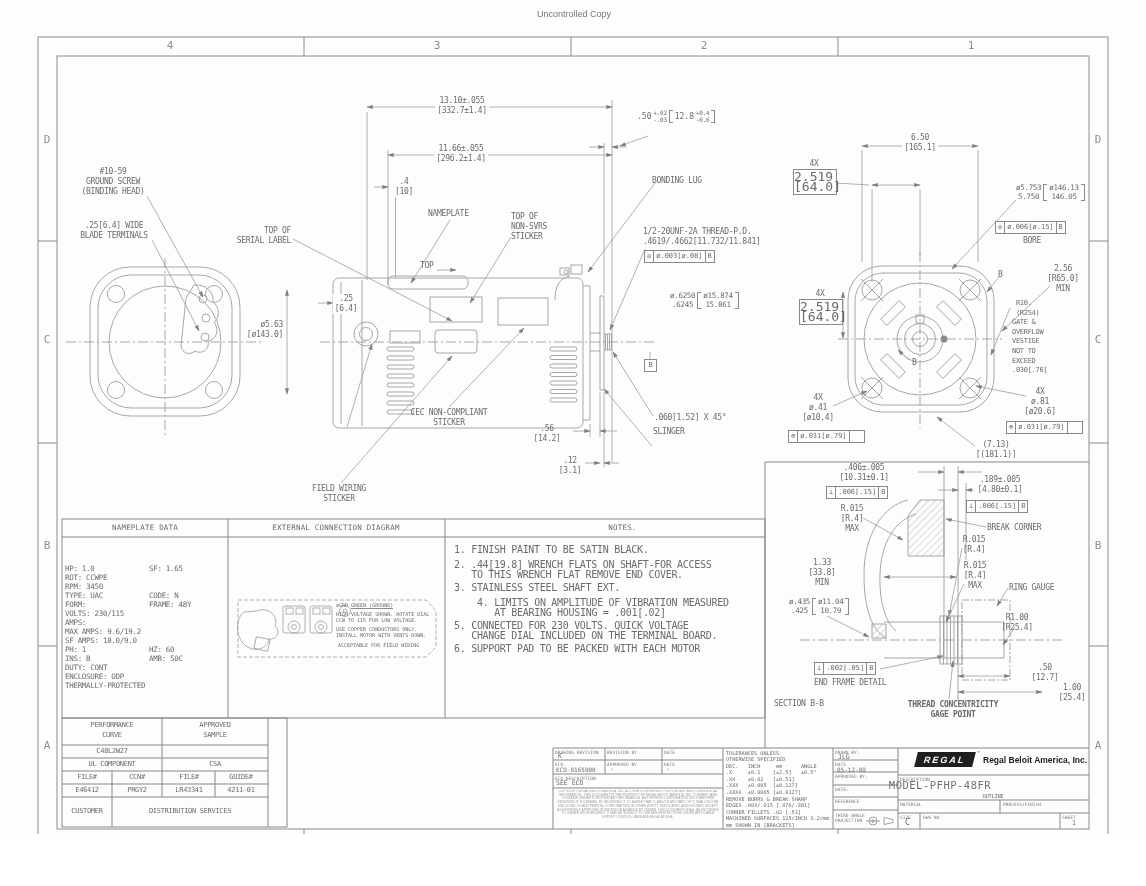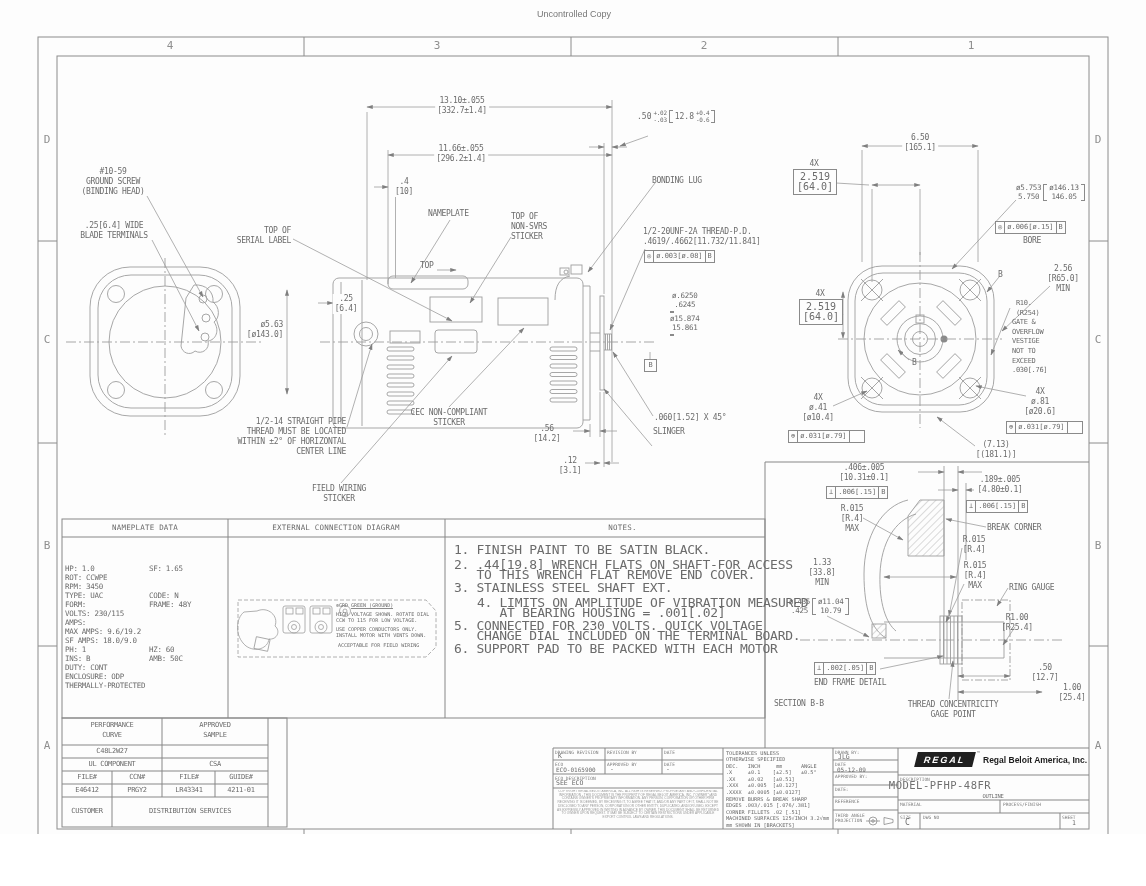--- a/index.html
+++ b/index.html
@@ -11,36 +11,36 @@
   .r{text-align:right;}
   .bg{background:#fdfdfd;padding:0 2px;}
   .sm{font-size:7px;line-height:9.6px;}
   .xs{font-size:5px;line-height:6.2px;letter-spacing:0;}
   .zone{position:absolute;width:14px;text-align:center;font-size:11px;color:#8f8f8f;}
   .wm{position:absolute;font-family:"Liberation Sans",sans-serif;font-size:9px;color:#767676;}
   .fcf{position:absolute;display:flex;align-items:stretch;border:1px solid #8a8a8a;background:#fdfdfd;}
   .fcf span{display:flex;align-items:center;padding:0 2px;font-size:7px;line-height:11px;border-right:1px solid #8a8a8a;}
   .fcf span:last-child{border-right:none;}
   .fcf .empty{width:10px;}
-  .dimbox{position:absolute;border:1px solid #8a8a8a;background:#fdfdfd;text-align:center;
-          font-size:10px;line-height:10px;white-space:pre;padding:2px 0;}
+  .dimbox{position:absolute;border:1px solid #8a8a8a;background:#fdfdfd;text-align:left;
+          font-size:13px;line-height:10px;white-space:pre;padding:2px 0;}
   .flag{position:absolute;border:1px solid #8a8a8a;width:11px;height:11px;text-align:center;
         font-size:7px;line-height:11px;background:#fdfdfd;}
   .limdim{position:absolute;display:flex;align-items:center;gap:2px;}
   .stack{display:inline-flex;flex-direction:column;text-align:center;font-size:7.5px;line-height:8.5px;letter-spacing:-0.3px;}
   .stack.tiny{font-size:6px;line-height:6.5px;}
   .brk{align-self:stretch;width:3px;border:1px solid #8a8a8a;}
   .brk.l{border-right:none;} .brk.r{border-left:none;}
   .base{font-size:8px;}
   .hdr{position:absolute;font-size:7.5px;letter-spacing:0.2px;transform:translateX(-50%);}
   .np-rows{position:absolute;left:65px;top:564px;width:160px;font-size:7.5px;line-height:9px;letter-spacing:-0.3px;}
   .np-row{display:flex;}
   .np-row .l{flex:0 0 84px;white-space:pre;}
   .np-row .rr{white-space:pre;}
-  .note{position:absolute;left:454px;font-size:13px;line-height:10px;white-space:pre;letter-spacing:-0.3px;}
+  .note{position:absolute;left:454px;font-size:10px;line-height:10px;white-space:pre;letter-spacing:-0.3px;}
   .tiny-lbl{position:absolute;font-size:4.5px;line-height:5px;letter-spacing:0;color:#7a7a7a;white-space:pre;}
   .tb-val{position:absolute;font-size:6.5px;line-height:7px;white-space:pre;}
   .tol{position:absolute;left:726px;top:749.5px;font-size:5.2px;line-height:6.6px;white-space:pre;letter-spacing:0;}
   .copyr{position:absolute;left:556px;top:790px;width:164px;height:37px;overflow:hidden;
          font-size:3.2px;line-height:3.7px;letter-spacing:0;text-align:center;color:#999;
          font-family:"Liberation Sans",sans-serif;}
   .logo{position:absolute;left:916px;top:752px;width:58px;height:15px;background:#1f1f1f;
         transform:skewX(-14deg);display:flex;align-items:center;justify-content:center;}
   .logo span{color:#fff;font-style:italic;font-weight:bold;font-size:9px;letter-spacing:2px;
              font-family:"Liberation Sans",sans-serif;transform:skewX(7deg);}
@@ -394,43 +394,39 @@
 .4619/.4662[11.732/11.841]</div>
 <div class="fcf" style="left:644px;top:250px;">
   <span>◎</span>
   <span>ø.003[ø.08]</span>
   <span>B</span>
 </div>
 <div class="t c bg" style="left:346px;top:294px;">.25
 [6.4]</div>
 <div class="t r" style="right:863px;top:320px;">ø5.63
 [ø143.0]</div>
-<div class="limdim" style="left:670px;top:292px;flex-direction:column;">
+<div class="limdim" style="left:670px;top:292px;">
   <span class="stack">
         <span>ø.6250</span>
         <span>.6245</span>
       </span>
   <span class="brk l"></span>
   <span class="stack">
         <span>ø15.874</span>
         <span>15.861</span>
       </span>
   <span class="brk r"></span>
 </div>
 <div class="flag" style="left:644px;top:359px;">B</div>
 <div class="t" style="left:654px;top:413px;">.060[1.52] X 45°</div>
 <div class="t" style="left:653px;top:427px;">SLINGER</div>
 <div class="t c" style="left:547px;top:424px;">.56
 [14.2]</div>
 <div class="t c" style="left:570px;top:456px;">.12
 [3.1]</div>
-<div class="t r" style="right:800px;top:417px;">1/2-14 STRAIGHT PIPE
-THREAD MUST BE LOCATED
-WITHIN ±2° OF HORIZONTAL
-CENTER LINE</div>
 <div class="t c" style="left:449px;top:408px;">CEC NON-COMPLIANT
 STICKER</div>
 <div class="t c" style="left:339px;top:484px;">FIELD WIRING
 STICKER</div>
 <div class="t c bg" style="left:920px;top:133px;">6.50
 [165.1]</div>
 <div class="t c" style="left:814px;top:159px;">4X</div>
 <div class="dimbox" style="left:793px;top:169px;width:42px;">2.519
 [64.0]</div>
 <div class="t c" style="left:820px;top:289px;">4X</div>
@@ -526,21 +522,21 @@
 </div>
 <div class="t c" style="left:1017px;top:613px;">R1.00
 [R25.4]</div>
 <div class="fcf" style="left:814px;top:662px;">
   <span>⊥</span>
   <span>.002[.05]</span>
   <span>B</span>
 </div>
 <div class="t" style="left:814px;top:678px;">END FRAME DETAIL</div>
 <div class="t" style="left:774px;top:699px;">SECTION B-B</div>
-<div class="t c" style="left:953px;top:700px;">THREAD CONCENTRICITY
+<div class="t c" style="left:953px;top:700px;font-weight:bold;">THREAD CONCENTRICITY
 GAGE POINT</div>
 <div class="t c" style="left:1045px;top:663px;">.50
 [12.7]</div>
 <div class="t c" style="left:1072px;top:683px;">1.00
 [25.4]</div>
 
 <div class="hdr" style="left:145px;top:523px;">NAMEPLATE DATA</div>
 <div class="hdr" style="left:336px;top:523px;">EXTERNAL CONNECTION DIAGRAM</div>
 <div class="hdr" style="left:605px;top:523px;padding-left:35px;">NOTES.</div>
 

